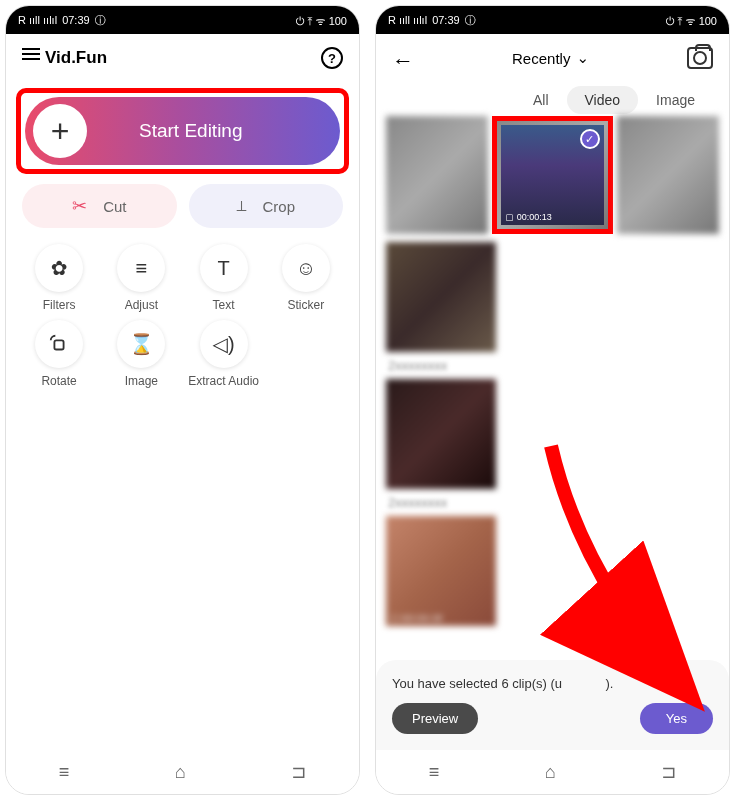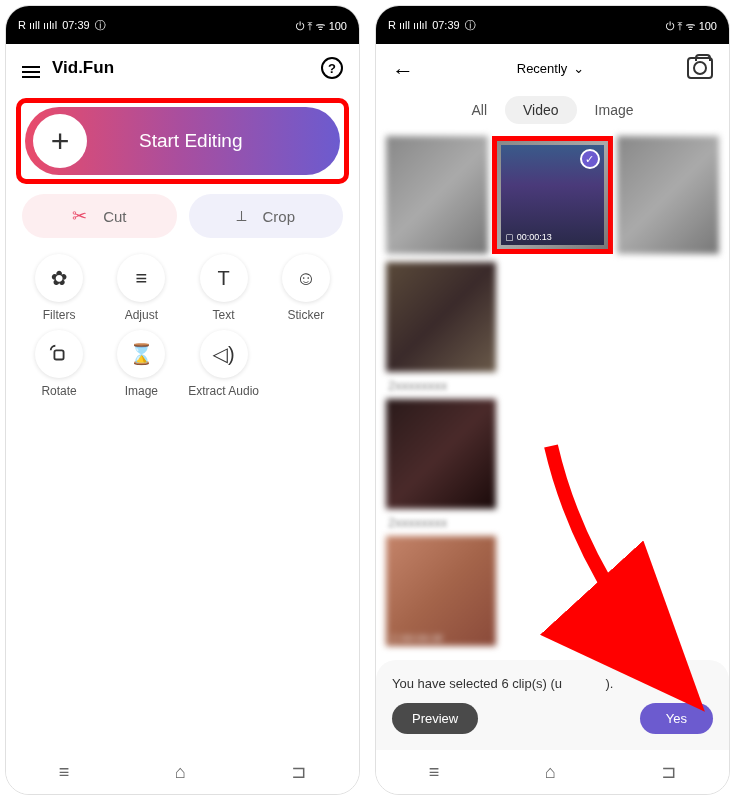--- a/index.html
+++ b/index.html
@@ -17,37 +17,37 @@
       height: 790px;
       background: #fff;
       border-radius: 24px;
       overflow: hidden;
       position: relative;
       border: 1px solid #e0e0e0;
     }
     .status-bar {
       background: #000;
       color: #fff;
-      height: 38px;
+      height: 28px;
       display: flex;
       justify-content: space-between;
       align-items: center;
       padding: 0 12px;
       font-size: 11px;
       font-weight: 500;
     }
     .status-left, .status-right { display: flex; align-items: center; gap: 5px; }
     .header {
       display: flex;
       align-items: center;
       justify-content: space-between;
       padding: 12px 16px;
       height: 48px;
     }
-    .header-left { display: flex; align-items: flex-end; gap: 12px; }
+    .header-left { display: flex; align-items: flex-start; gap: 5px; }
     .hamburger { display: flex; flex-direction: column; gap: 3px; }
     .hamburger span { width: 18px; height: 2px; background: #000; }
     .app-title { font-size: 17px; font-weight: 700; }
     .help-icon {
       width: 22px; height: 22px;
       border: 2px solid #000;
       border-radius: 50%;
       display: flex;
       align-items: center;
       justify-content: center;
@@ -133,21 +133,21 @@
       height: 44px;
       display: flex;
       justify-content: space-around;
       align-items: center;
       background: #fff;
     }
     .nav-icon { font-size: 18px; color: #666; }
 
     
     .back-arrow { font-size: 22px; font-weight: bold; }
-    .dropdown-title { display: flex; align-items: flex-start; gap: 6px; font-size: 13px; font-weight: 500; }
+    .dropdown-title { display: flex; align-items: center; gap: 6px; font-size: 15px; font-weight: 500; }
     .camera-icon {
       width: 26px; height: 22px;
       border: 2px solid #333;
       border-radius: 4px;
       position: relative;
       display:flex;align-items:center;justify-content:center;
     }
     .camera-icon::before {
       content: '';
       position: absolute;
@@ -156,22 +156,22 @@
       border: 2px solid #333;
       border-bottom: none;
       border-radius: 4px 4px 0 0;
     }
     .camera-icon::after {
       content:'';
       width:10px;height:10px;border:2px solid #333;border-radius:50%;
     }
     .filter-tabs {
       display: flex;
-      justify-content: center;
-      padding: 4px 16px 12px;
+      justify-content: flex-end;
+      padding: 4px 16px 2px;
     }
     .filter-tab {
       padding: 6px 18px;
       border-radius: 16px;
       font-size: 14px;
       color: #555;
     }
     .filter-tab.active { background: #f0f0f0; color: #333; }
     .thumb-section {
       padding: 0 10px;

